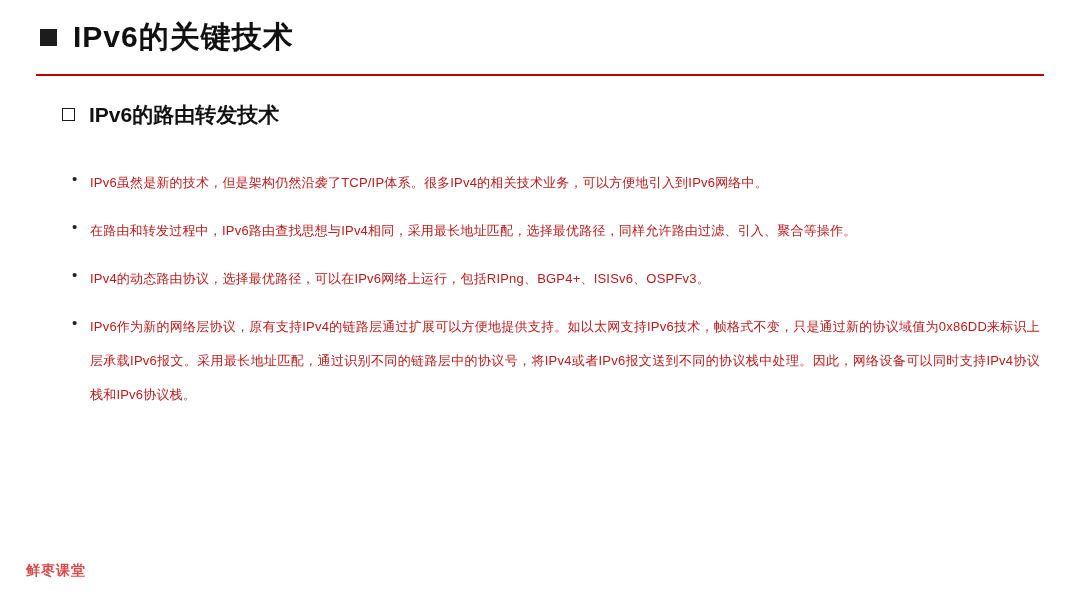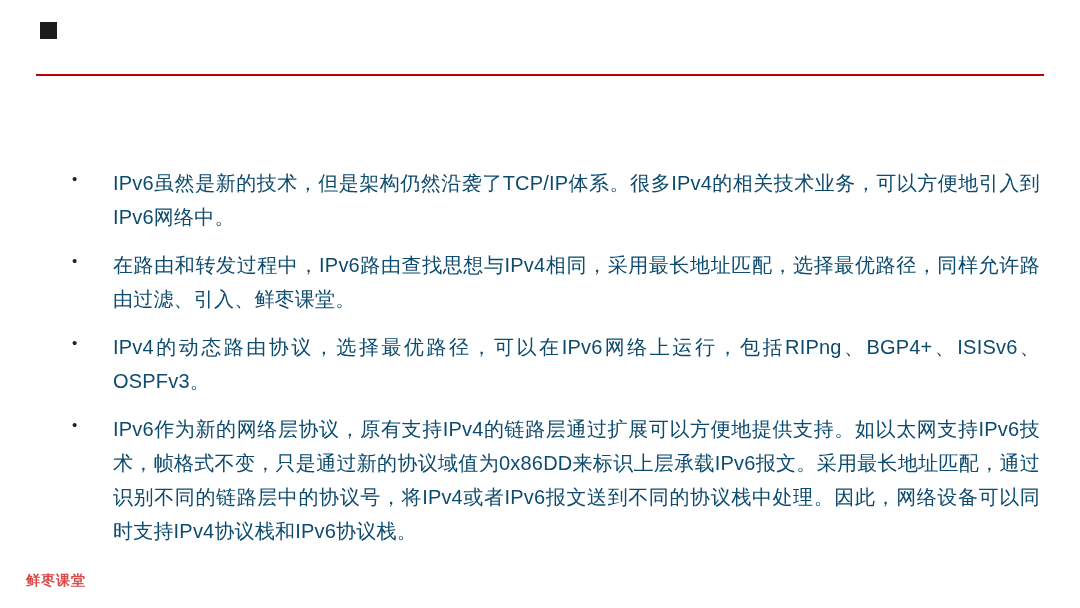--- a/index.html
+++ b/index.html
@@ -90,58 +90,62 @@
     width: 22px;
     font-size: 15px;
     line-height: 26px;
     color: #222222;
     text-align: left;
     padding-left: 4px;
     box-sizing: border-box;
   }
   .bullet-text {
     flex: 1;
-    font-size: 20px;
+    font-size: 13px;
     line-height: 34px;
-    color: #0c4a6e;
+    color: #b91c1c;
     text-align: justify;
     letter-spacing: 0.2px;
-    margin-left: 23px;
   }
   
   .footer-logo {
     position: absolute;
     left: 26px;
-    bottom: 18px;
+    bottom: 28px;
     font-size: 14px;
     font-weight: bold;
     color: #d94a4a;
     letter-spacing: 1px;
   }
 </style>
 </head>
 <body>
 
 <div class="slide">
 
   <div class="title-row">
     <span class="title-marker"></span>
+    <span class="title-text">IPv6的关键技术</span>
   </div>
 
   <div class="title-rule"></div>
 
+  <div class="subtitle-row">
+    <span class="subtitle-marker"></span>
+    <span class="subtitle-text">IPv6的路由转发技术</span>
+  </div>
 
   <div class="bullets">
     <div class="bullet">
       <span class="bullet-dot">•</span>
       <span class="bullet-text">IPv6虽然是新的技术，但是架构仍然沿袭了TCP/IP体系。很多IPv4的相关技术业务，可以方便地引入到IPv6网络中。</span>
     </div>
     <div class="bullet">
       <span class="bullet-dot">•</span>
-      <span class="bullet-text">在路由和转发过程中，IPv6路由查找思想与IPv4相同，采用最长地址匹配，选择最优路径，同样允许路由过滤、引入、鲜枣课堂。</span>
+      <span class="bullet-text">在路由和转发过程中，IPv6路由查找思想与IPv4相同，采用最长地址匹配，选择最优路径，同样允许路由过滤、引入、聚合等操作。</span>
     </div>
     <div class="bullet">
       <span class="bullet-dot">•</span>
       <span class="bullet-text">IPv4的动态路由协议，选择最优路径，可以在IPv6网络上运行，包括RIPng、BGP4+、ISISv6、OSPFv3。</span>
     </div>
     <div class="bullet">
       <span class="bullet-dot">•</span>
       <span class="bullet-text">IPv6作为新的网络层协议，原有支持IPv4的链路层通过扩展可以方便地提供支持。如以太网支持IPv6技术，帧格式不变，只是通过新的协议域值为0x86DD来标识上层承载IPv6报文。采用最长地址匹配，通过识别不同的链路层中的协议号，将IPv4或者IPv6报文送到不同的协议栈中处理。因此，网络设备可以同时支持IPv4协议栈和IPv6协议栈。</span>
     </div>
   </div>

